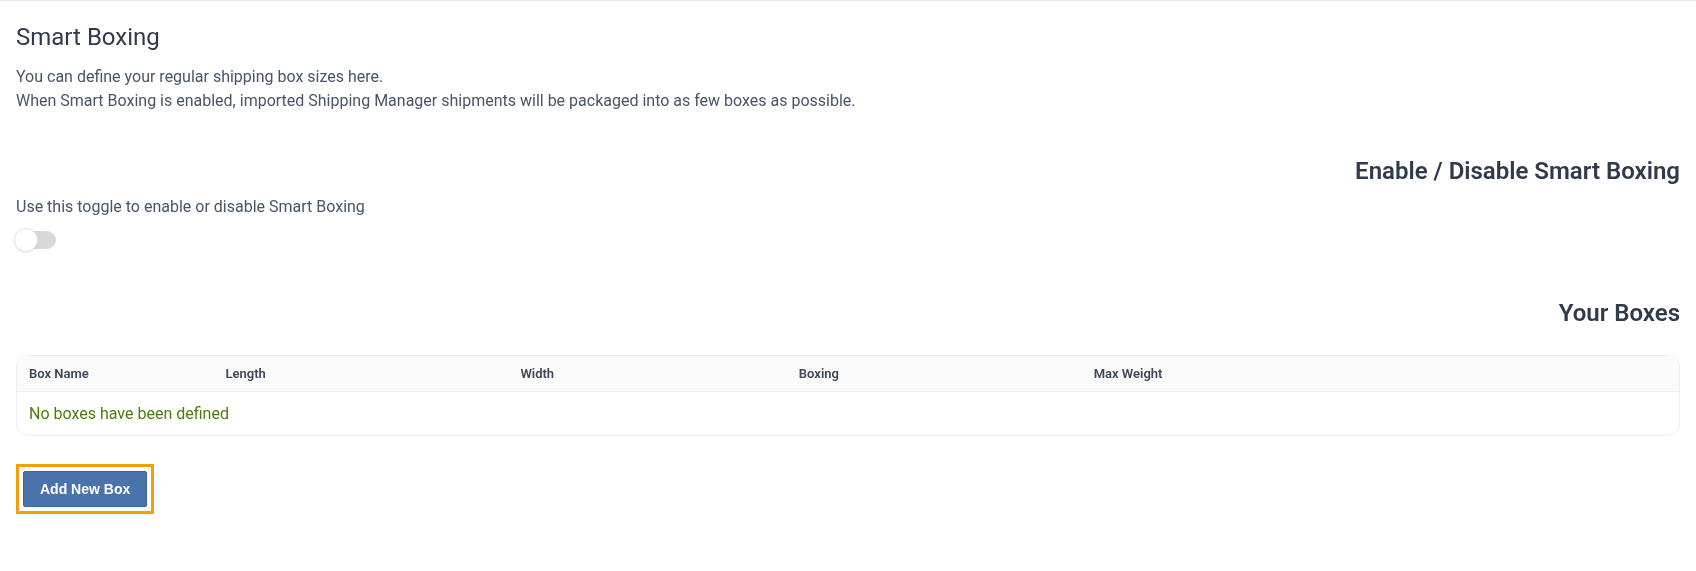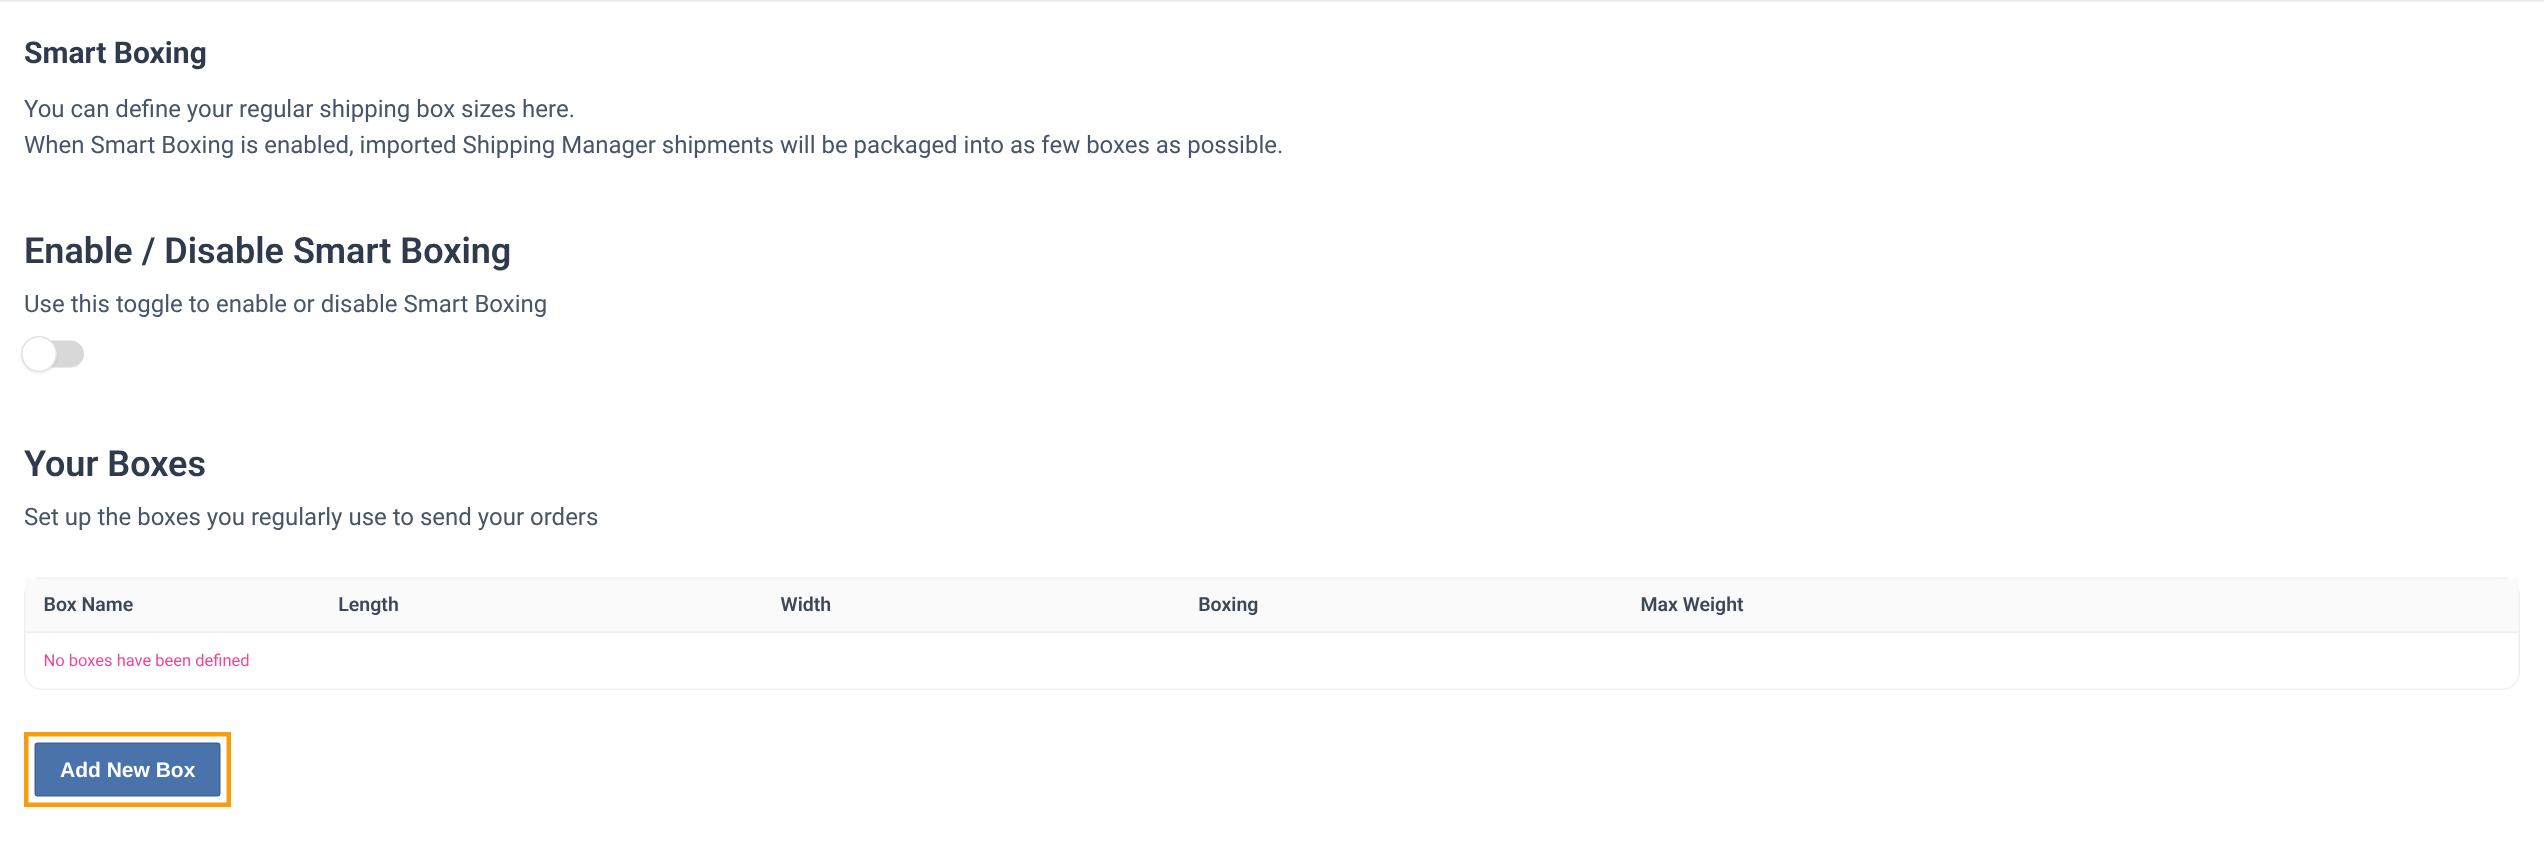--- a/index.html
+++ b/index.html
@@ -12,30 +12,31 @@
       background: #ffffff;
       color: #3c4858;
       width: 1696px;
       height: 571px;
       border-top: 1px solid #e8e8e8;
     }
     .container {
       padding: 22px 16px 16px 16px;
     }
     h1.main-title {
-      font-size: 20px;
-      font-weight: 700;
+      font-size: 24px;
+      font-weight: 400;
       color: #2f3b4c;
       margin-bottom: 14px;
     }
     h2.section-title {
       font-size: 24px;
       font-weight: 600;
       color: #2f3b4c;
       margin-bottom: 10px;
+      text-align: right;
     }
     .desc {
       font-size: 16px;
       color: #475569;
       line-height: 1.5;
     }
     .section {
       margin-bottom: 10px;
     }
     .section-gap {
@@ -83,22 +84,22 @@
       font-weight: 600;
       color: #3c4858;
     }
     .th1 { width: 12%; }
     .th2 { width: 18%; }
     .th3 { width: 17%; }
     .th4 { width: 18%; }
     .th5 { width: 35%; }
     .table-body {
       padding: 12px;
-      font-size: 11px;
-      color: #ec4899;
+      font-size: 16px;
+      color: #4d7c0f;
     }
     .btn-highlight {
       display: inline-block;
       margin-top: 28px;
       padding: 4px;
       border: 3px solid #f59e0b;
     }
     .btn-primary {
       background: #4a73ab;
       color: #ffffff;
@@ -132,21 +133,20 @@
       <div class="toggle">
         <div class="toggle-knob"></div>
       </div>
     </div>
   </div>
 
   <div class="section-gap2"></div>
 
   <div class="section">
     <h2 class="section-title">Your Boxes</h2>
-    <p class="desc">Set up the boxes you regularly use to send your orders</p>
 
     <div class="table-wrap">
       <div class="table-header">
         <div class="th1">Box Name</div>
         <div class="th2">Length</div>
         <div class="th3">Width</div>
         <div class="th4">Boxing</div>
         <div class="th5">Max Weight</div>
       </div>
       <div class="table-body">No boxes have been defined</div>

